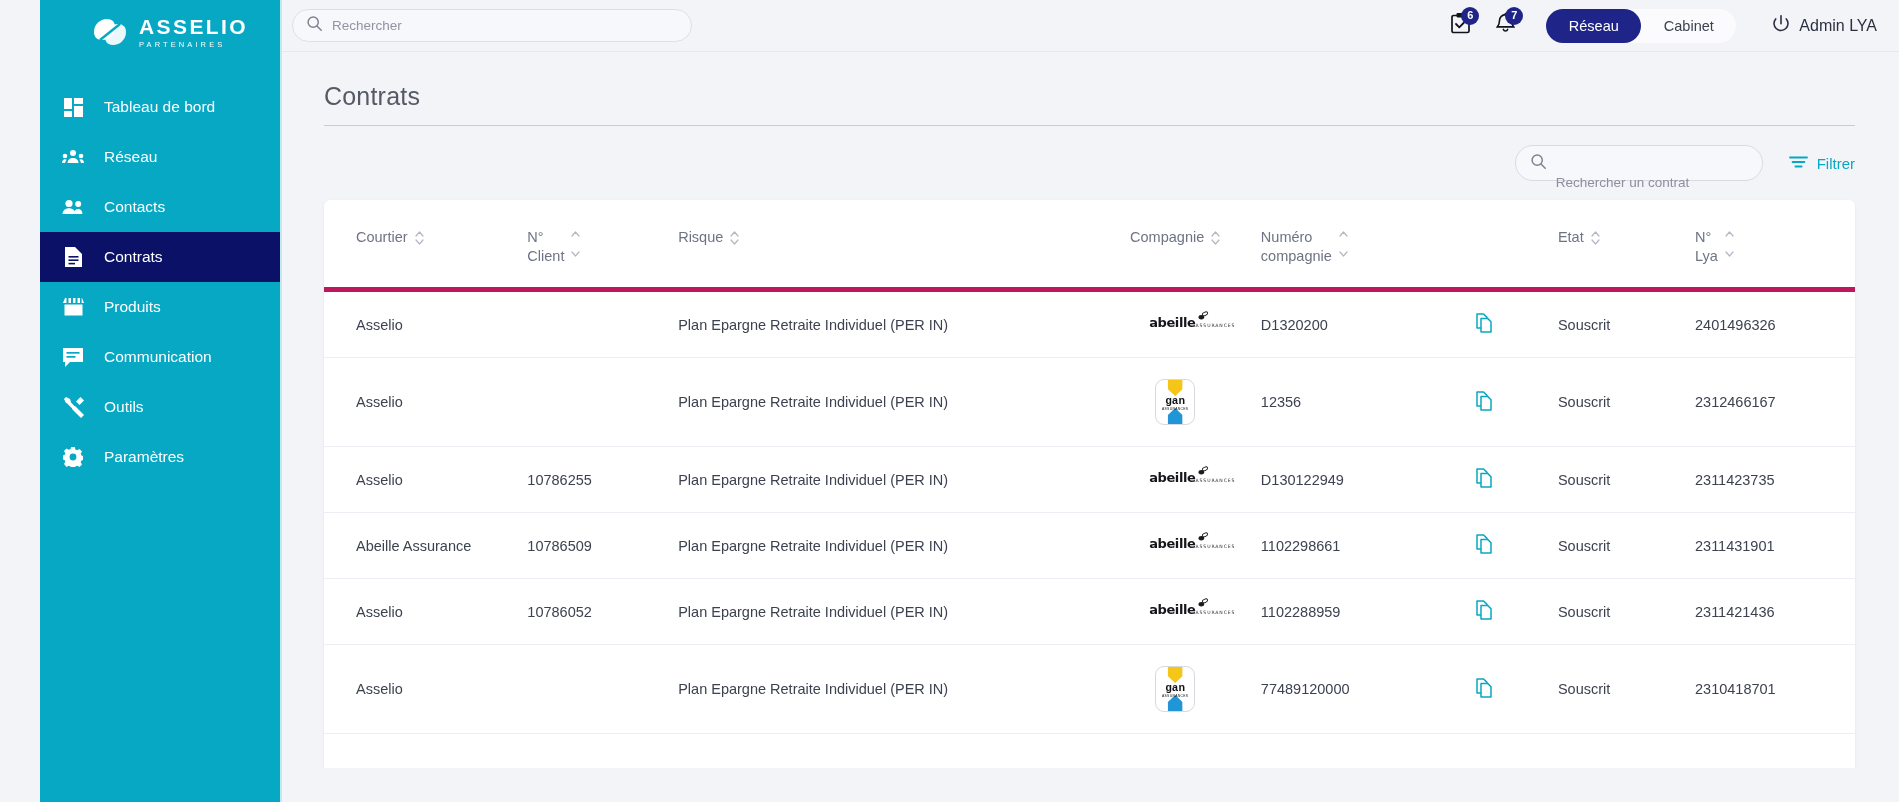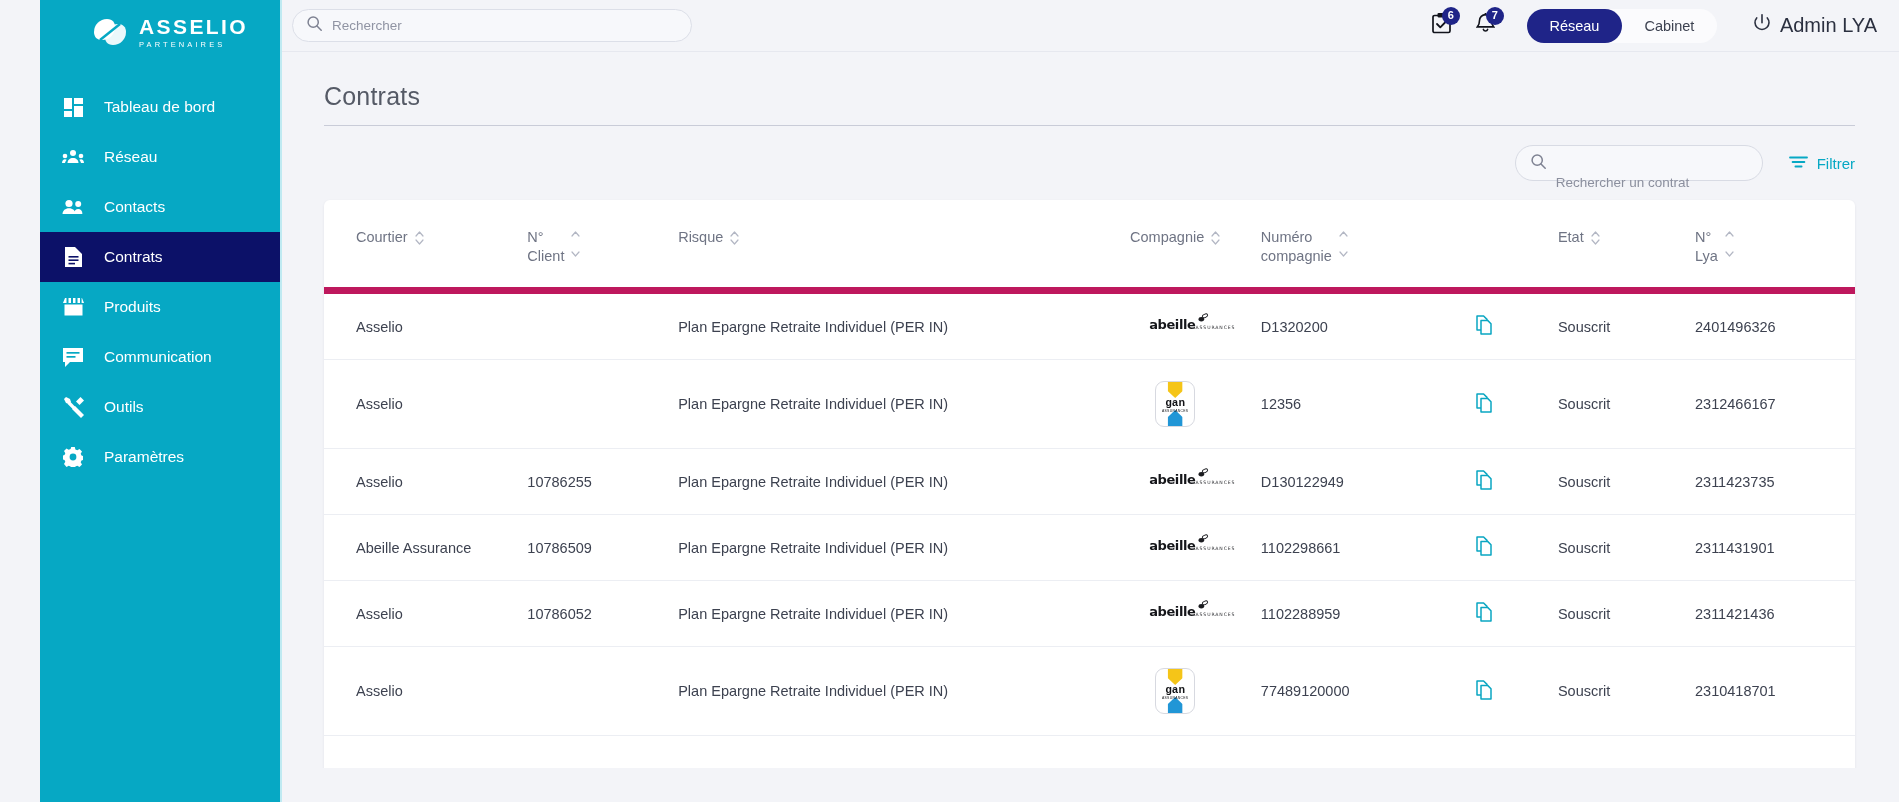--- a/index.html
+++ b/index.html
@@ -88,21 +88,21 @@
   }
   .seg-btn {
     height: 34px; border-radius: 18px; display: flex;
     align-items: center; justify-content: center; cursor: pointer;
     font-size: 14.5px; padding: 0 22px; flex: 1; white-space: nowrap;
   }
   .seg-btn.on { background: #1f2488; color: #ffffff; font-weight: normal; }
   .seg-btn.off { color: #3c4150; }
   .user {
     display: flex; align-items: center; gap: 9px; margin-left: 36px;
-    cursor: pointer; font-size: 20px; color: #2b3040;
+    cursor: pointer; font-size: 16px; color: #2b3040;
   }
 
   
   .content { flex: 1; padding: 0 44px 0 44px; overflow: hidden; }
   .page-head { padding-top: 30px; }
   .page-title {
     font-size: 25px; color: #555a66; font-weight: normal;
     letter-spacing: .2px; padding-bottom: 14px;
   }
   .title-rule { height: 1px; background: #c9ccd8; width: 100%; }
@@ -135,21 +135,21 @@
     text-align: left; padding: 28px 0 22px 0; vertical-align: top;
     white-space: nowrap;
   }
   .th-inner { display: inline-flex; align-items: flex-start; gap: 7px; }
   .th-label { display: block; line-height: 1.28; }
   .sorter {
     display: flex; flex-direction: column; gap: 2px;
     padding-top: 3px; cursor: pointer;
   }
   .sorter svg { display: block; }
-  thead tr { border-bottom: 7px solid #be185d; }
+  thead tr { border-bottom: 5px solid #be185d; }
   tbody td {
     font-size: 14.5px; color: #3d4250; padding: 21px 0;
     border-bottom: 1px solid #eceef3; vertical-align: middle;
   }
   .c-courtier { width: 178px; padding-left: 32px !important; }
   .c-client   { width: 132px; }
   .c-risque   { width: 360px; }
   .c-comp     { width: 150px; text-align: center; }
   .c-num      { width: 188px; }
   .c-copy     { width: 72px; }

